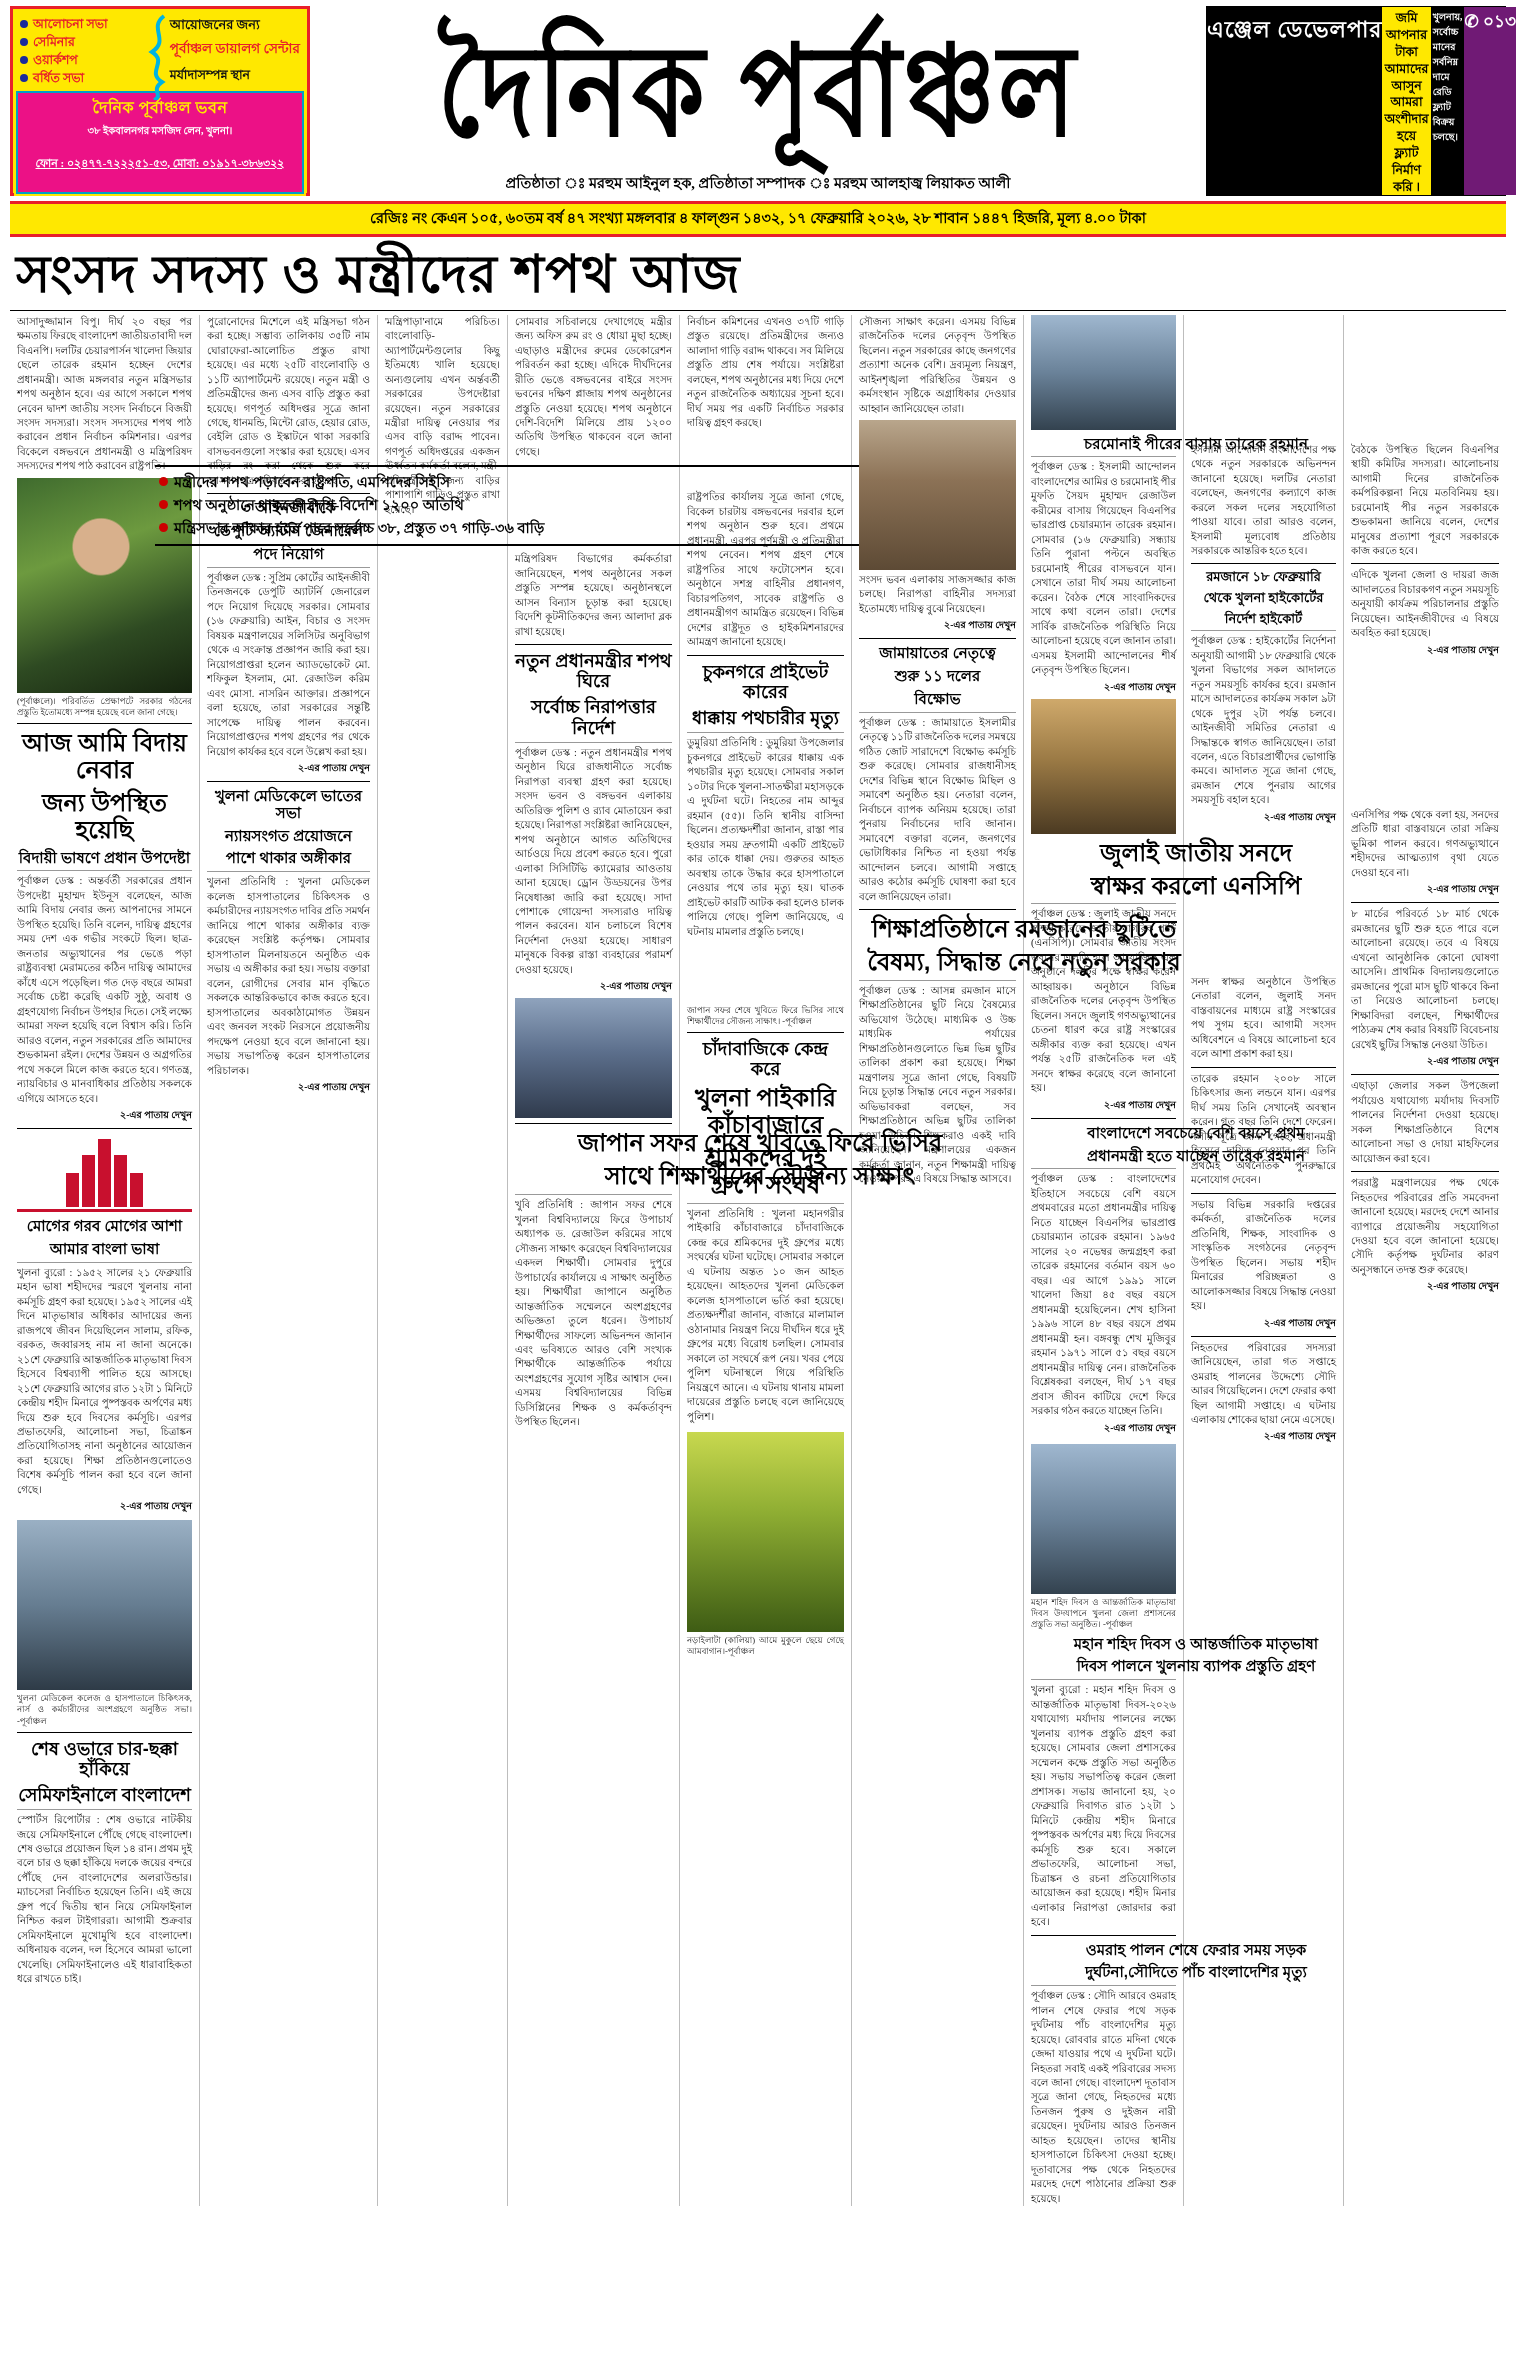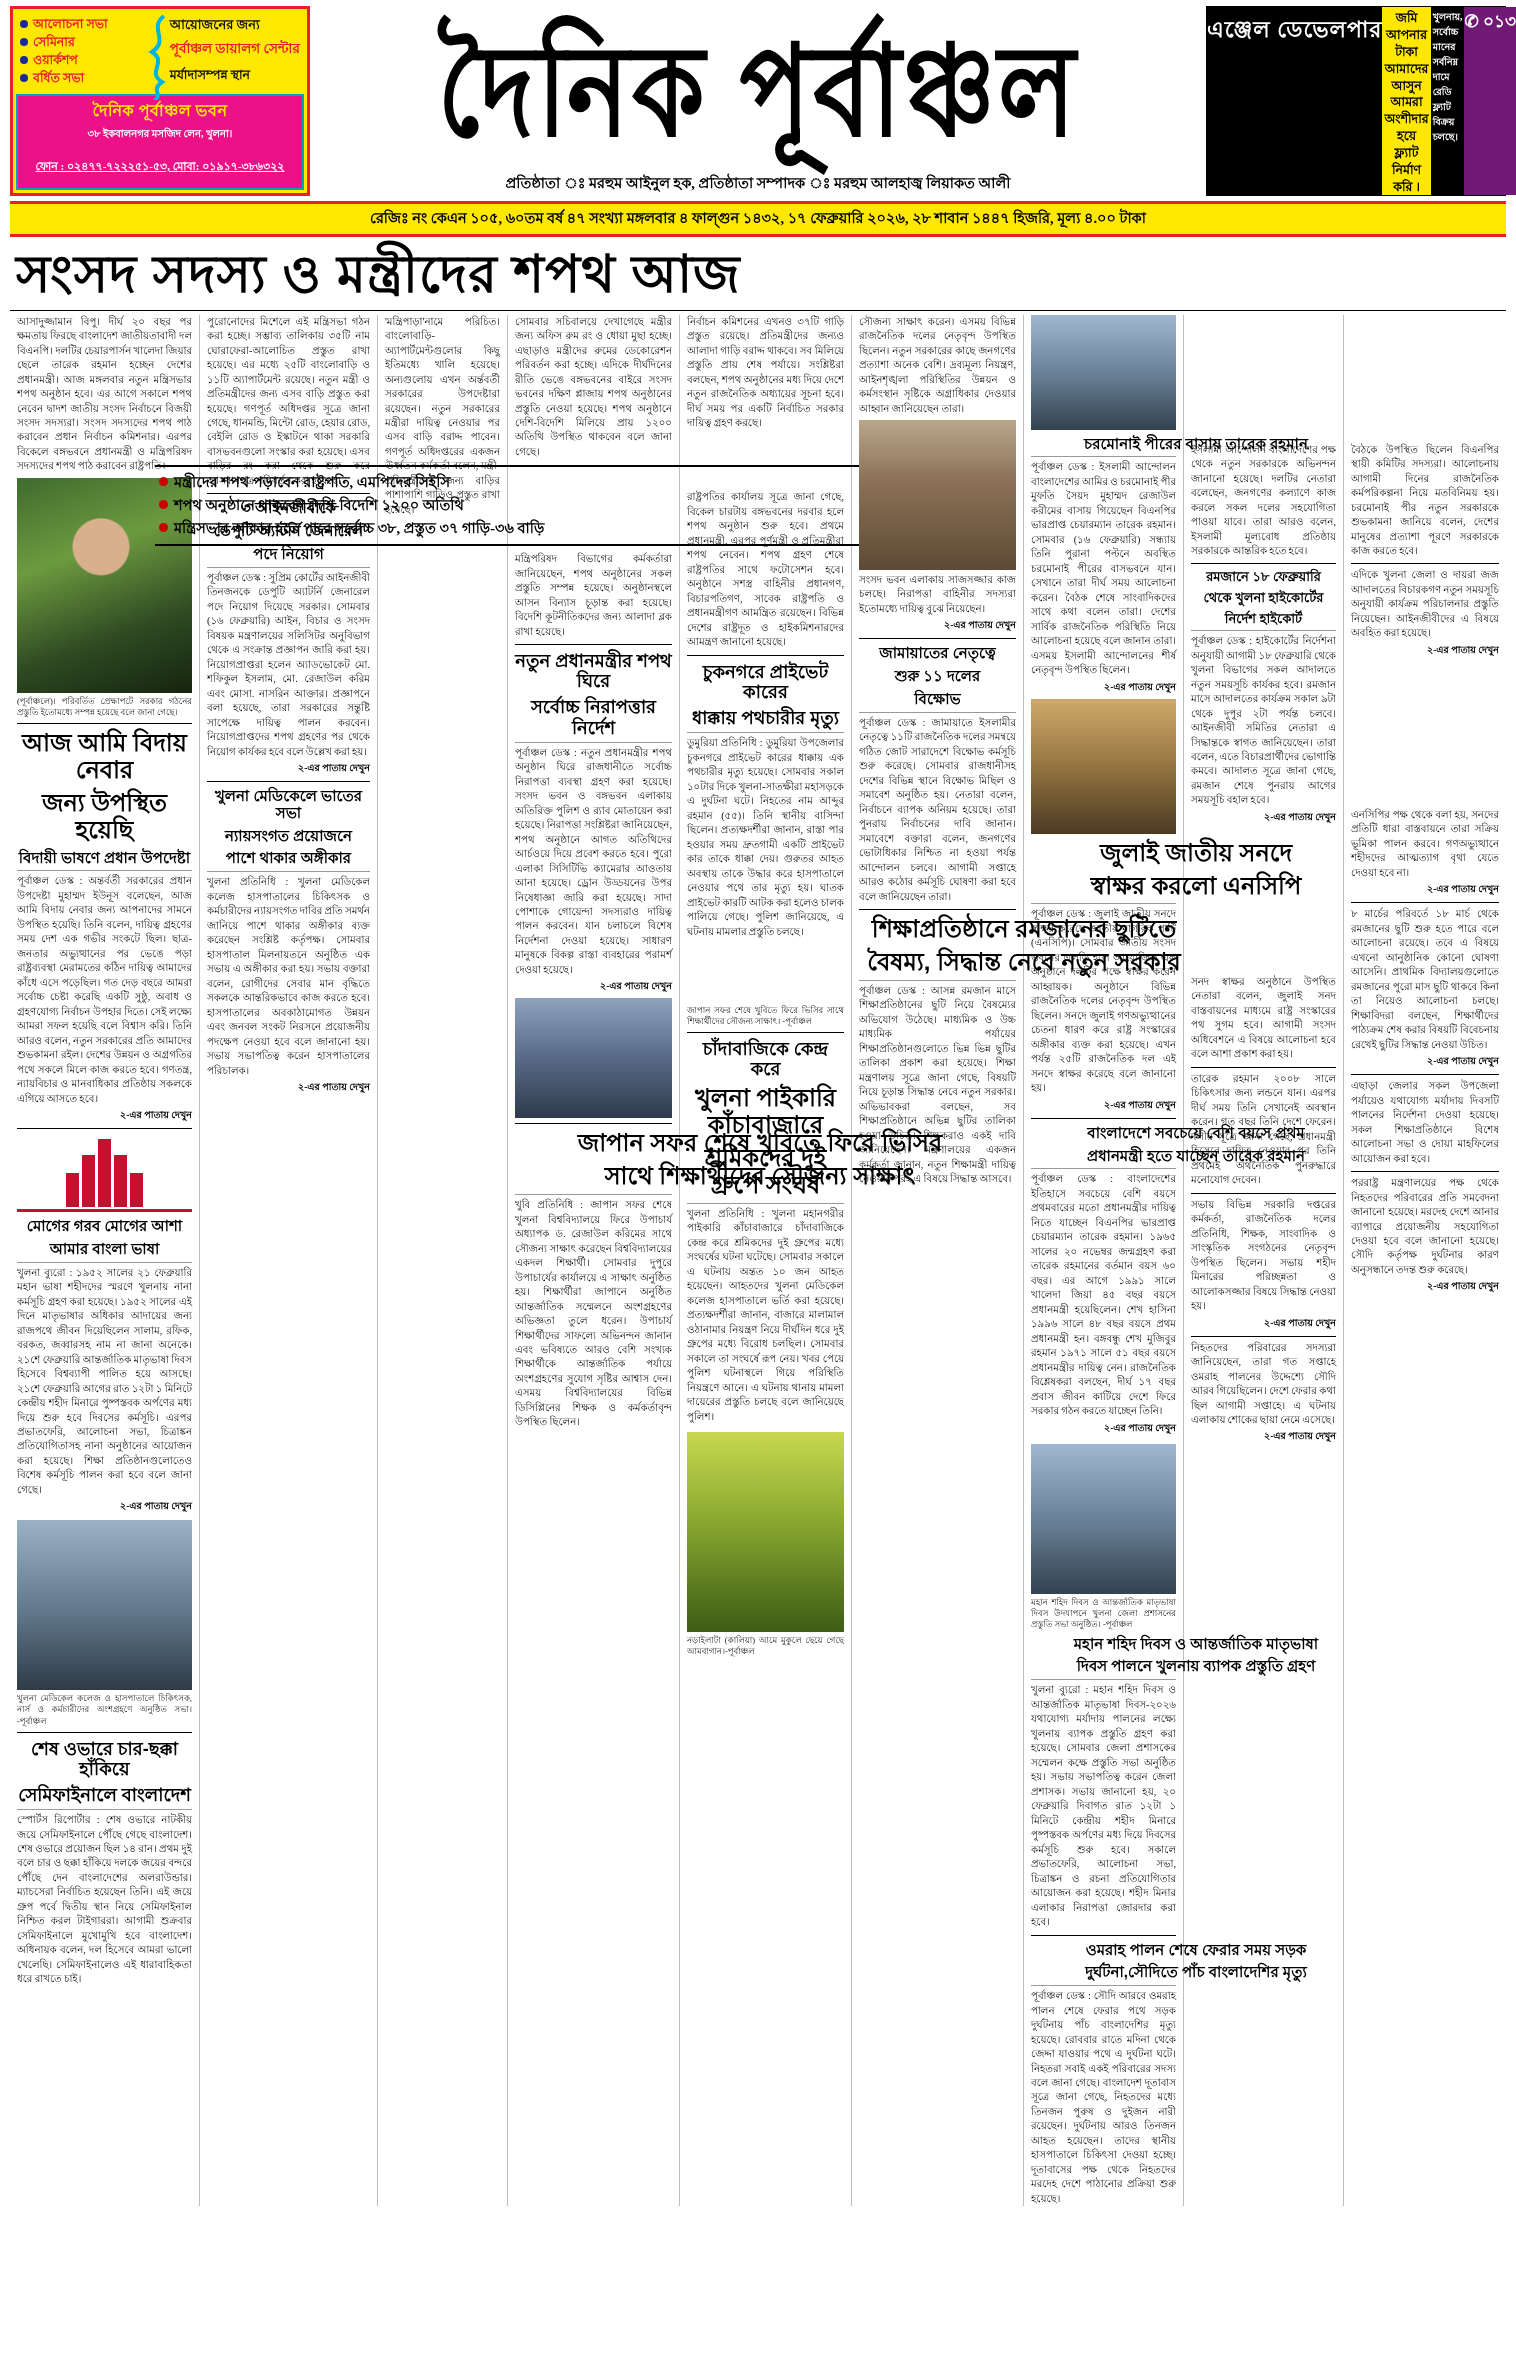--- a/index.html
+++ b/index.html
@@ -24,21 +24,21 @@
   .ad-bullets { width: 46%; }
   .ad-bullet { display: flex; align-items: center; gap: 5px; font-size: 12.5px; color: #e8202a; font-weight: bold; line-height: 1.45; white-space: nowrap; }
   .ad-bullet .dot { width: 8px; height: 8px; border-radius: 50%; background: #1a2a9c; flex: none; }
   .ad-squig { position: absolute; left: 128px; top: 2px; width: 30px; height: 86px; }
   .ad-right-txt { flex: 1; padding-left: 20px; }
   .ad-right-txt .l1 { font-size: 13px; font-weight: bold; color: #111; white-space: nowrap; }
   .ad-right-txt .l2 { font-size: 13.5px; font-weight: bold; color: #e8202a; white-space: nowrap; margin-top: 2px; }
   .ad-right-txt .l3 { font-size: 12.5px; font-weight: bold; color: #111; white-space: nowrap; margin-top: 5px; }
   .ad-left-bot {
     margin-top: 3px; background: #ec1186; border: 2px solid #00a0c6;
-    outline: 2px solid #ffe800; padding: 2px 4px 11px 4px; text-align: center;
+    outline: 2px solid #ffe800; padding: 2px 4px 18px 4px; text-align: center;
   }
   .ad-left-bot .b1 { color: #ffe800; font-weight: bold; font-size: 16px; letter-spacing: .5px; }
   .ad-left-bot .b2 { color: #ffffff; font-weight: bold; font-size: 10px; margin-top: 1px; }
   .ad-left-bot .b3 { color: #ffffff; font-weight: bold; font-size: 11px; margin-top: 15px; text-decoration: underline; }
 
   .title-wrap { flex: 1; display: flex; flex-direction: column; align-items: center; justify-content: flex-start; }
   .paper-title {
     font-family: "Liberation Sans", sans-serif;
     font-weight: bold; font-size: 104px; line-height: 1.0;
     letter-spacing: 3px; white-space: nowrap; margin-top: 22px;

